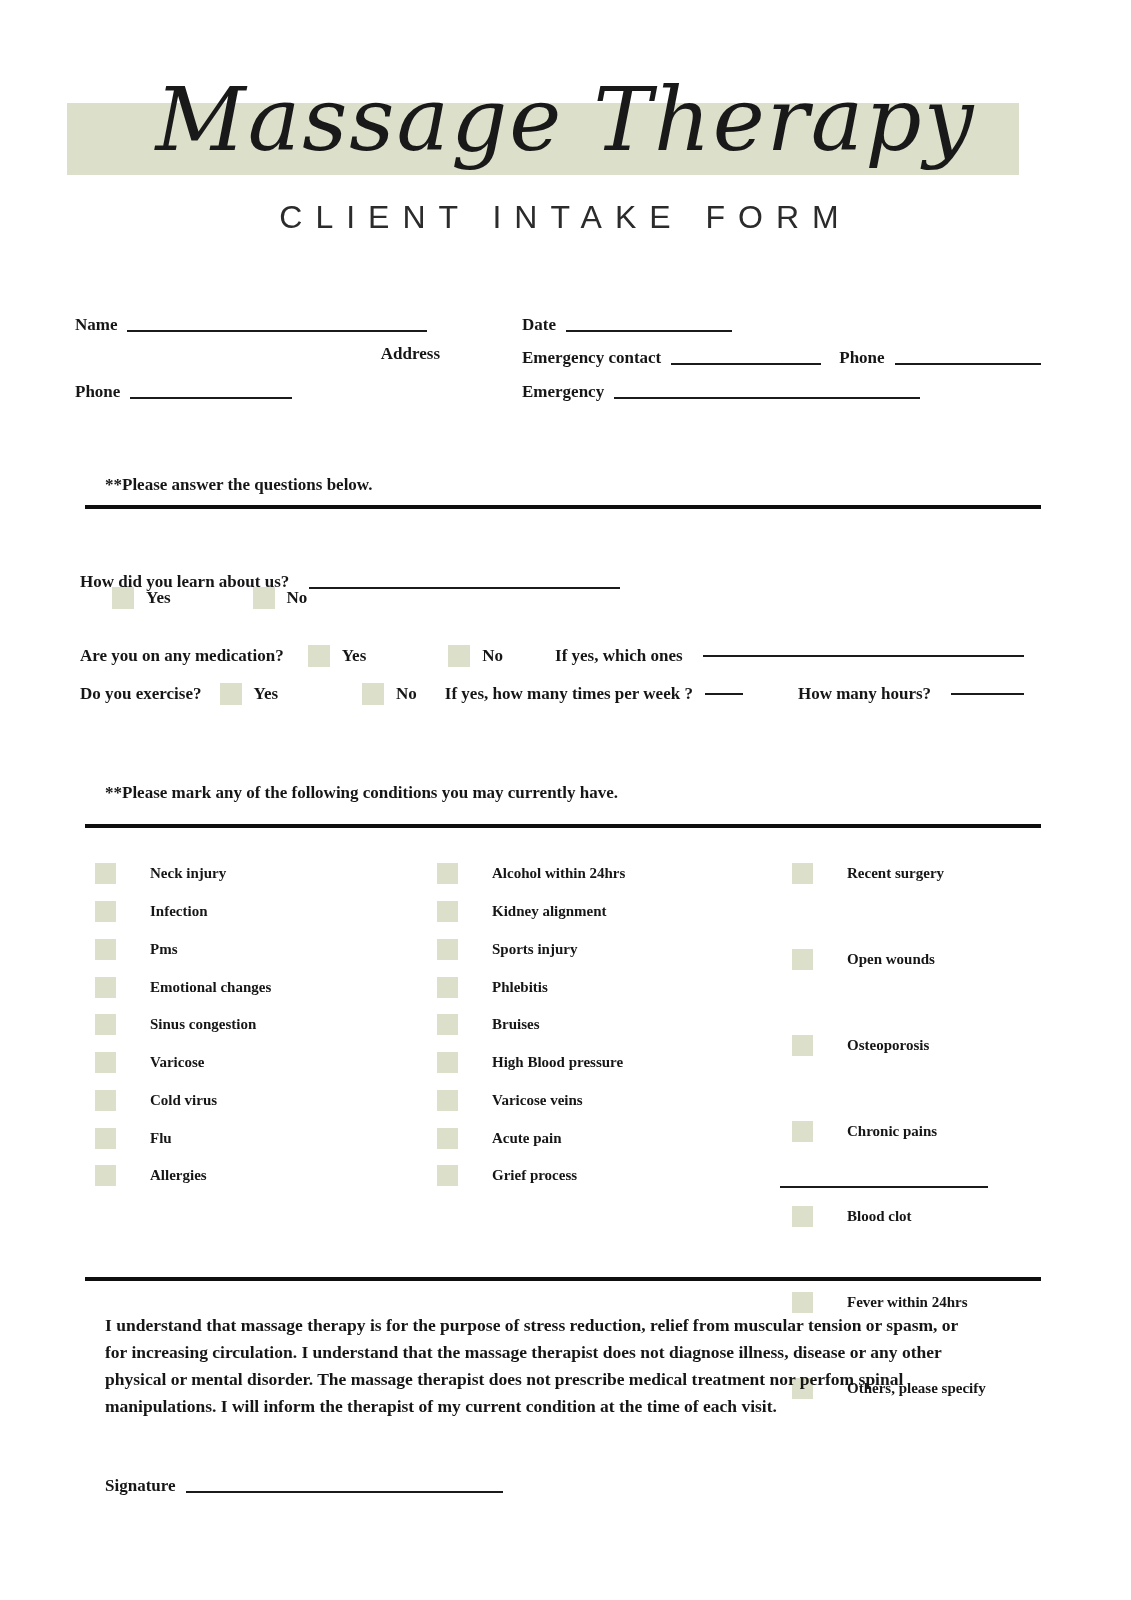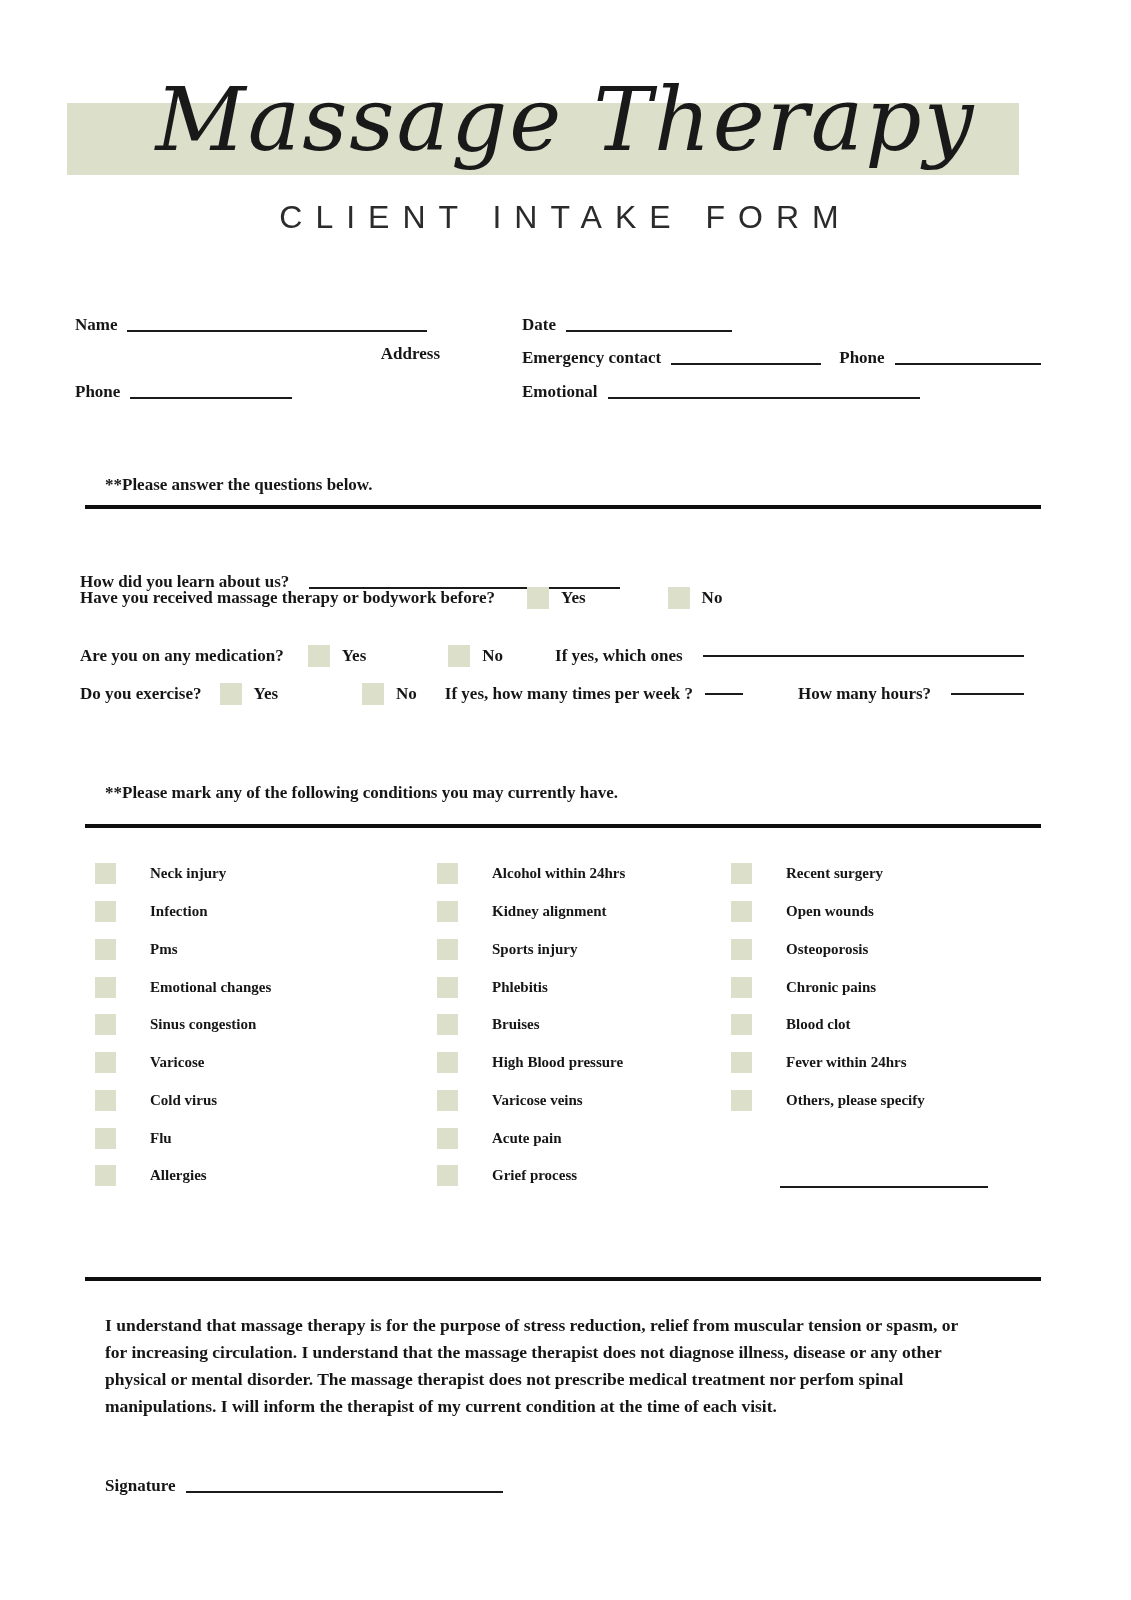--- a/index.html
+++ b/index.html
@@ -72,34 +72,33 @@
     <span class="lbl">Date</span>
     <span class="fill-line"></span>
   </div>
   <div class="row" style="left:522px; top:344px; width:519px;">
     <span class="lbl">Emergency contact</span>
     <span class="fill-line fixed" style="width:150px;"></span>
     <span class="lbl" style="margin-left:18px;">Phone</span>
     <span class="fill-line"></span>
   </div>
   <div class="row" style="left:522px; top:378px; width:398px;">
-    <span class="lbl">Emotional</span>
+    <span class="lbl">Emergency</span>
     <span class="fill-line"></span>
   </div>
 
   <div class="note" style="left:105px; top:475px;">**Please answer the questions below.</div>
   <div class="thick-rule" style="left:85px; top:505px; width:956px;"></div>
 
   <div class="row" style="left:80px; top:568px; width:540px;">
     <span class="lbl">How did you learn about us?</span>
     <span class="fill-line" style="margin-left:20px;"></span>
   </div>
 
   <div class="qrow" style="left:80px; top:585px;">
-    <span class="lbl">Have you received massage therapy or bodywork before?</span>
     <span class="cb" style="margin-left:32px;"></span>
     <span class="lbl" style="margin-left:12px;">Yes</span>
     <span class="cb" style="margin-left:82px;"></span>
     <span class="lbl" style="margin-left:12px;">No</span>
   </div>
 
   <div class="qrow" style="left:80px; top:643px; width:944px;">
     <span class="lbl">Are you on any medication?</span>
     <span class="cb" style="margin-left:24px;"></span>
     <span class="lbl" style="margin-left:12px;">Yes</span>
@@ -195,21 +194,21 @@
     <div class="cond-row">
         <span class="cb"></span>
         <span class="lbl">Acute pain</span>
       </div>
     <div class="cond-row">
         <span class="cb"></span>
         <span class="lbl">Grief process</span>
       </div>
   </div>
 
-  <div class="cond-col" style="left:731px;">
+  <div class="cond-col" style="left:792px;gap:48px;">
     <div class="cond-row">
         <span class="cb"></span>
         <span class="lbl">Recent surgery</span>
       </div>
     <div class="cond-row">
         <span class="cb"></span>
         <span class="lbl">Open wounds</span>
       </div>
     <div class="cond-row">
         <span class="cb"></span>

